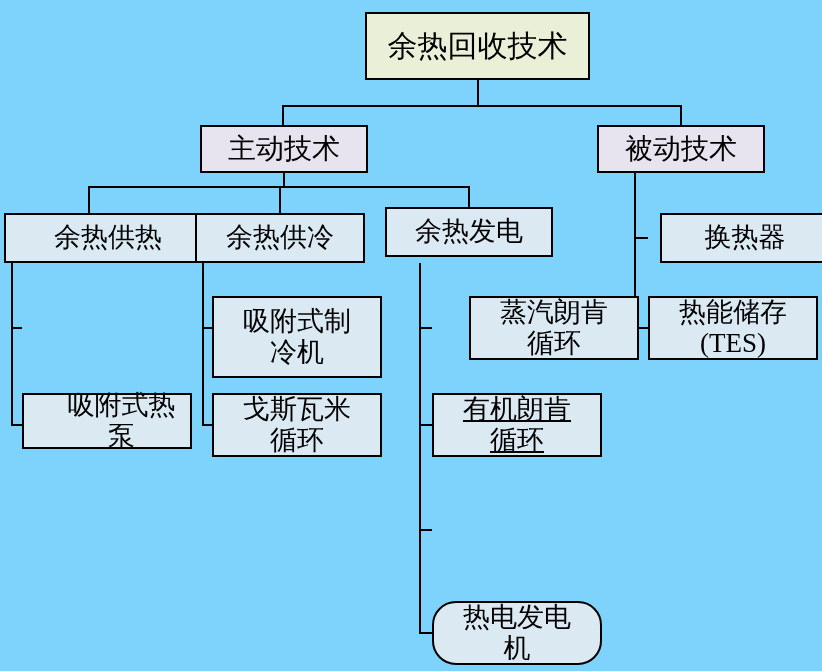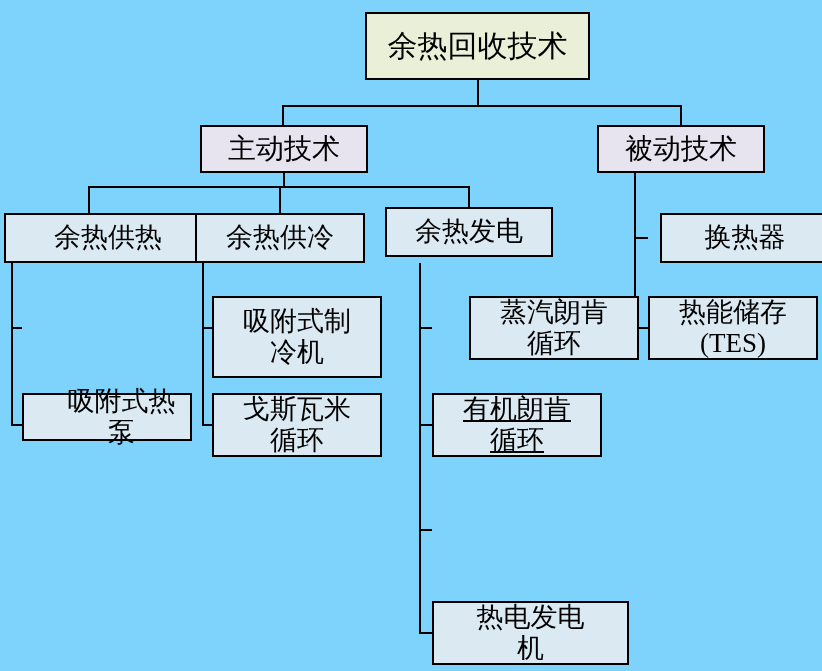--- a/index.html
+++ b/index.html
@@ -91,21 +91,21 @@
   <div class="node fill-blue" style="left:195px; top:213px; width:170px; height:50px;">
     <span>余热供冷</span>
   </div>
   <div class="node fill-blue" style="left:385px; top:207px; width:168px; height:50px;">
     <span>余热发电</span>
   </div>
   <div class="node fill-blue" style="left:648px; top:213px; width:170px; height:50px;margin-left:12px;">
     <span>换热器</span>
   </div>
 
-  <div class="node fill-blue" style="left:22px; top:393px; width:170px; height:48px;padding-left:29px;">
+  <div class="node fill-blue" style="left:22px; top:393px; width:170px; height:56px;padding-left:29px;">
     <span>吸附式热
 泵</span>
   </div>
 
   <div class="node fill-blue" style="left:212px; top:296px; width:170px; height:82px;">
     <span>吸附式制
 冷机</span>
   </div>
   <div class="node fill-blue" style="left:212px; top:393px; width:170px; height:64px;justify-content:center;">
     <span>戈斯瓦米
@@ -113,21 +113,21 @@
   </div>
 
   <div class="node fill-blue" style="left:432px; top:296px; width:170px; height:64px;margin-left:37px;">
     <span>蒸汽朗肯
 循环</span>
   </div>
   <div class="node fill-blue" style="left:432px; top:393px; width:170px; height:64px;text-decoration:underline;">
     <span>有机朗肯
 循环</span>
   </div>
-  <div class="node fill-blue" style="left:432px; top:601px; width:197px; height:64px;">
+  <div class="node fill-blue" style="left:432px; top:601px; width:170px; height:64px;border-radius:24px;">
     <span>热电发电
 机</span>
   </div>
 
   <div class="node fill-blue" style="left:648px; top:296px; width:170px; height:64px;">
     <span>热能储存
 (TES)</span>
   </div>
 
 </div>

